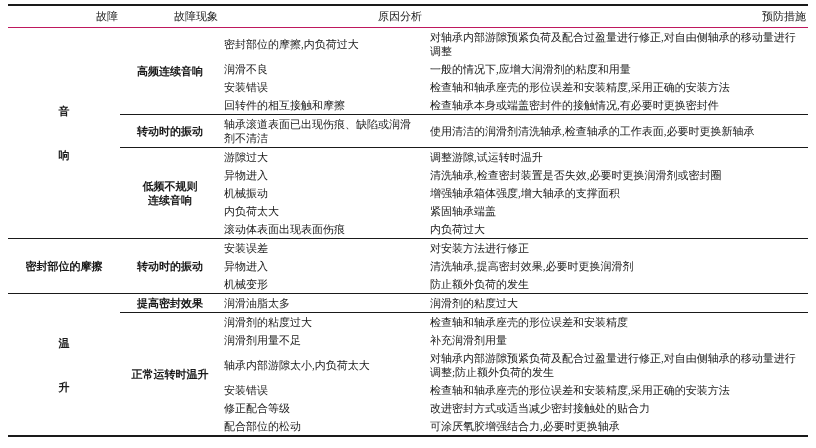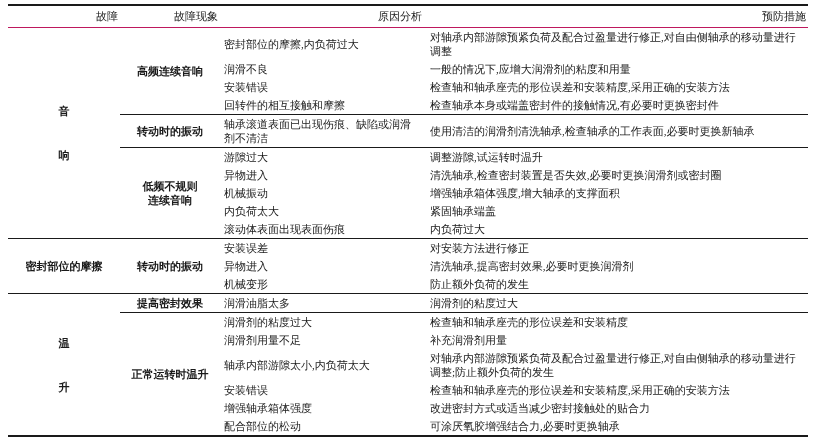--- a/index.html
+++ b/index.html
@@ -169,21 +169,21 @@
       </tr>
       <tr>
         <td class="cause-cell">轴承内部游隙太小,内负荷太大</td>
         <td class="prev-cell">对轴承内部游隙预紧负荷及配合过盈量进行修正,对自由侧轴承的移动量进行调整;防止额外负荷的发生</td>
       </tr>
       <tr>
         <td class="cause-cell">安装错误</td>
         <td class="prev-cell">检查轴和轴承座壳的形位误差和安装精度,采用正确的安装方法</td>
       </tr>
       <tr>
-        <td class="cause-cell">增强轴承箱体强度</td>
+        <td class="cause-cell">修正配合等级</td>
         <td class="prev-cell">改进密封方式或适当减少密封接触处的贴合力</td>
       </tr>
       <tr>
         <td class="cause-cell">配合部位的松动</td>
         <td class="prev-cell">可涂厌氧胶增强结合力,必要时更换轴承</td>
       </tr>
     </tbody>
   </table>
 </div>
 

